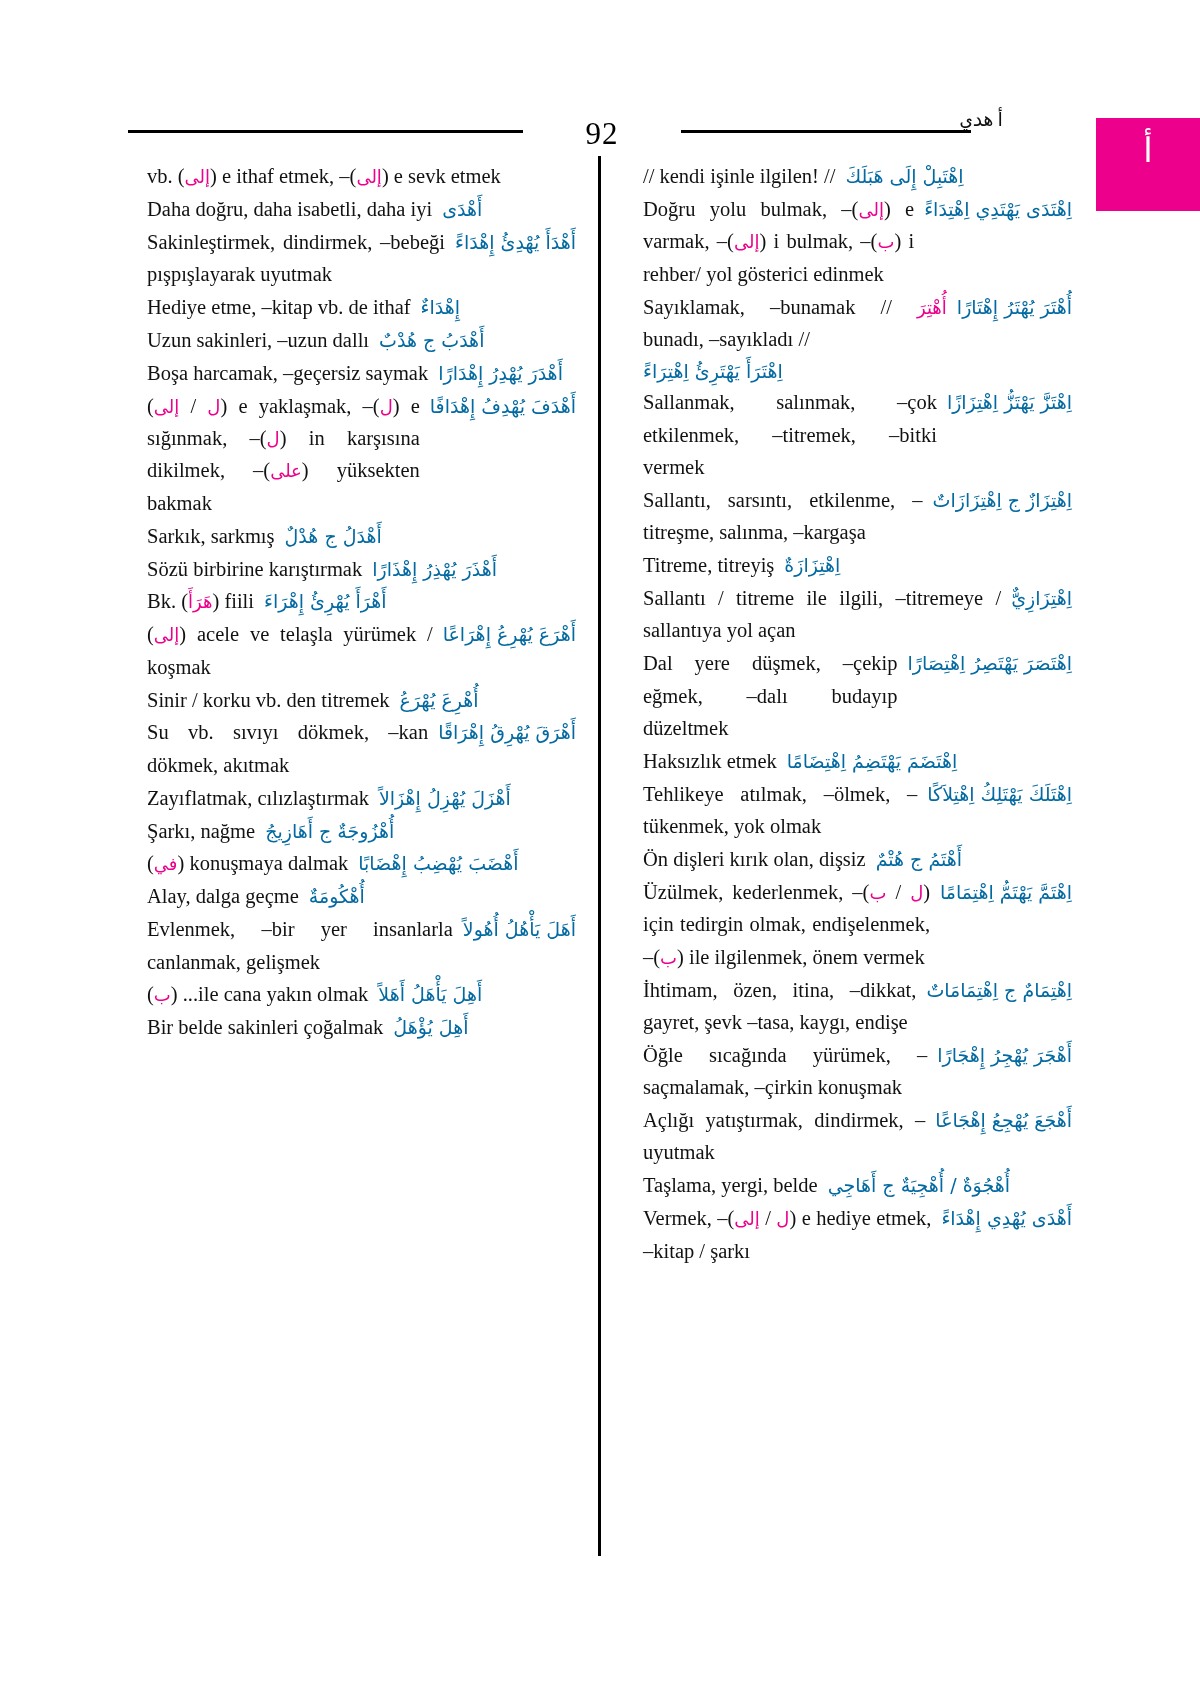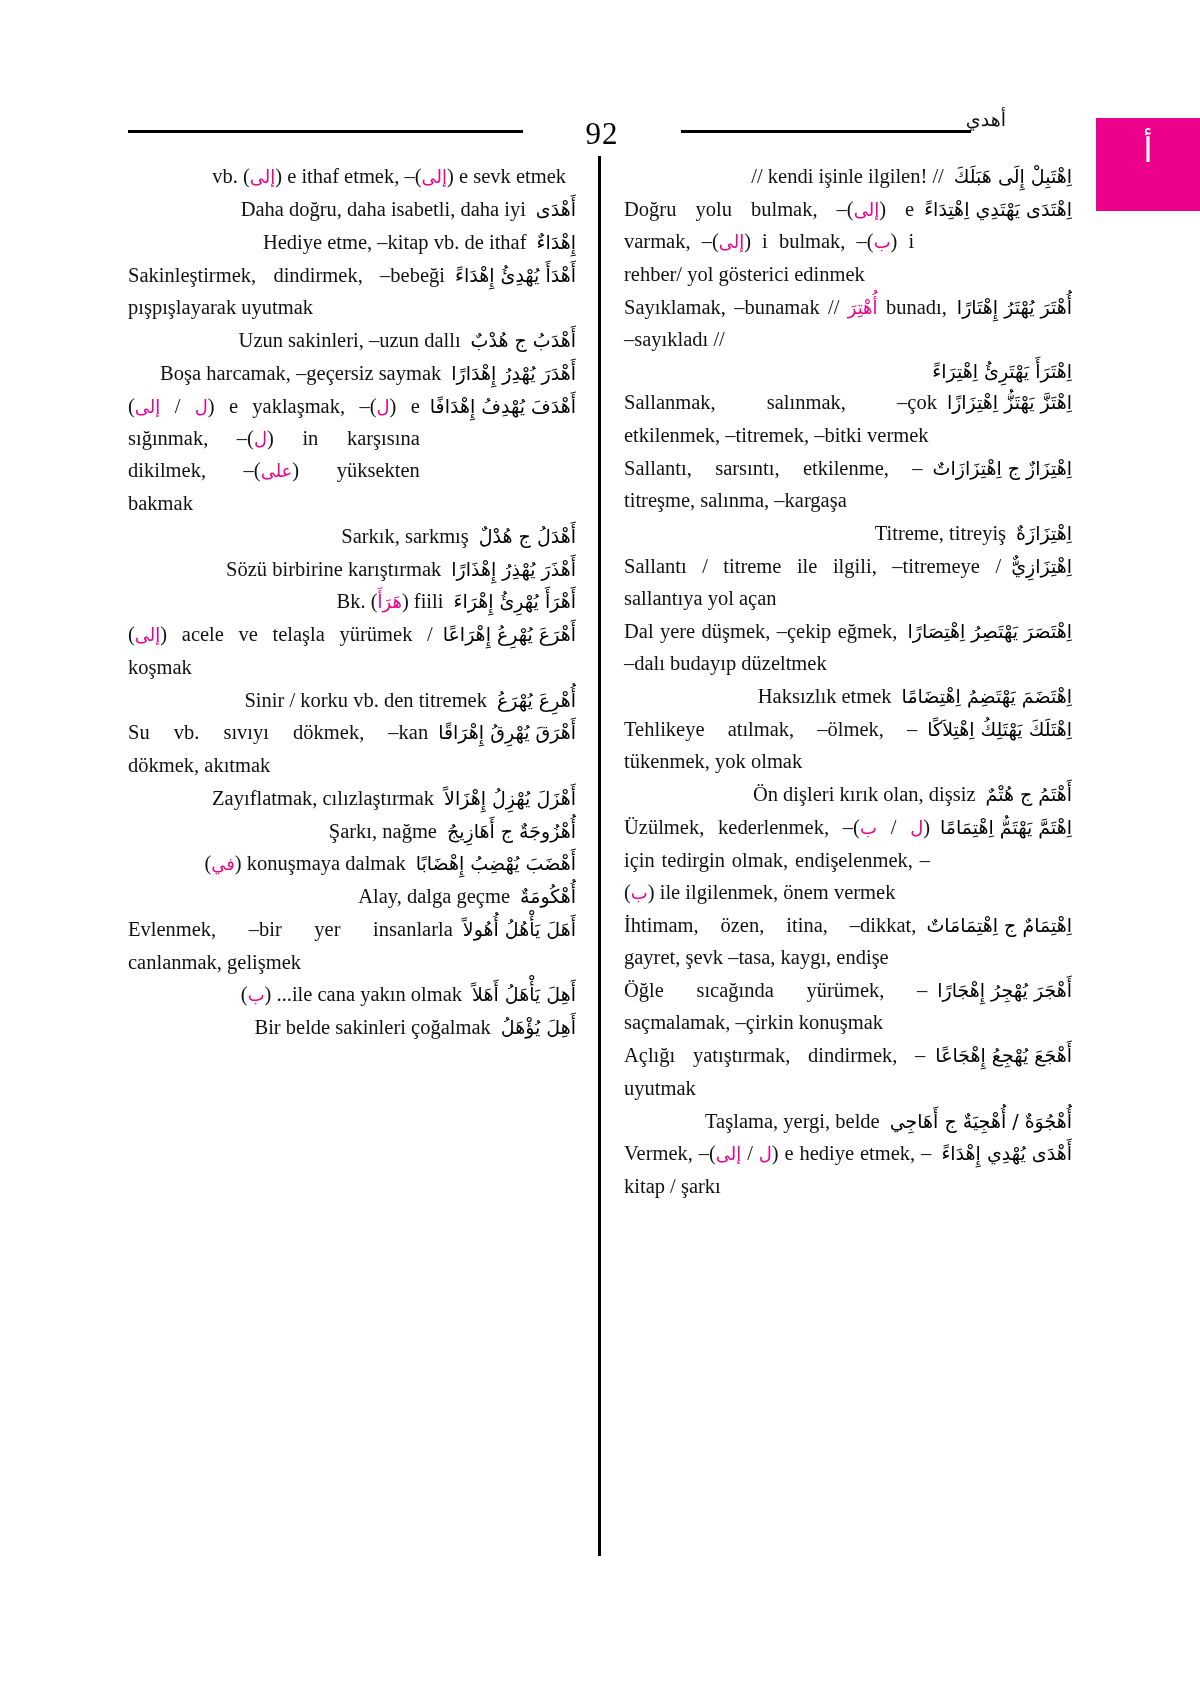--- a/index.html
+++ b/index.html
@@ -109,46 +109,47 @@
   .entry {
     font-size: 20.5px;
     line-height: 1.58;
     color: #111111;
     margin: 0 0 0.5px 0;
     text-align: justify;
     text-justify: inter-word;
   }
   .entry .tr { color: #111111; }
   .ar {
-    color: #000000;
+    color: #0369a1;
     direction: rtl;
     unicode-bidi: isolate;
     font-family: "DejaVu Sans", sans-serif;
     font-size: 19px;
   }
   .ar-blk {
     color: #111111;
     direction: rtl;
     unicode-bidi: isolate;
-    font-family: Liberation Sans, sans-serif;
+    font-family: Liberation Mono, monospace;
     font-size: 19px;
   }
   .ar-inline {
     color: #ec008c;
     direction: rtl;
     unicode-bidi: isolate;
     font-family: "DejaVu Sans", sans-serif;
     font-size: 18px;
   }
   
   .row {
     display: flex;
-    justify-content: flex-end;
+    justify-content: flex-start;
     align-items: baseline;
     gap: 10px;
+    margin-left: 19px;
   }
   .row .lhs { flex: 0 1 auto; }
   .row .rhs { flex: 0 0 auto; text-align: right; }
 </style>
 </head>
 <body>
 
 <div class="page">
 
   <div class="header">
@@ -172,32 +173,32 @@
           </div>
         </div>
         <div class="entry">
           <div class="row">
             <span class="lhs tr">Daha doğru, daha isabetli, daha iyi</span>
             <span class="rhs ar">أَهْدَى</span>
           </div>
         </div>
         <div class="entry">
           <div class="row">
+            <span class="lhs tr">Sakinleştirmek, dindirmek, –bebeği pışpışlayarak uyutmak</span>
+            <span class="rhs ar">أَهْدَأَ يُهْدِئُ إِهْدَاءً</span>
+          </div>
+        </div>
+        <div class="entry">
+          <div class="row">
             <span class="lhs tr">Hediye etme, –kitap vb. de ithaf</span>
             <span class="rhs ar">إِهْدَاءٌ</span>
           </div>
         </div>
         <div class="entry">
           <div class="row">
-            <span class="lhs tr">Sakinleştirmek, dindirmek, –bebeği pışpışlayarak uyutmak</span>
-            <span class="rhs ar">أَهْدَأَ يُهْدِئُ إِهْدَاءً</span>
-          </div>
-        </div>
-        <div class="entry">
-          <div class="row">
             <span class="lhs tr">Uzun sakinleri, –uzun dallı</span>
             <span class="rhs ar">أَهْدَبُ ج هُدْبٌ</span>
           </div>
         </div>
         <div class="entry">
           <div class="row">
             <span class="lhs tr">Boşa harcamak,  –geçersiz saymak</span>
             <span class="rhs ar">أَهْدَرَ يُهْدِرُ إِهْدَارًا</span>
           </div>
         </div>

